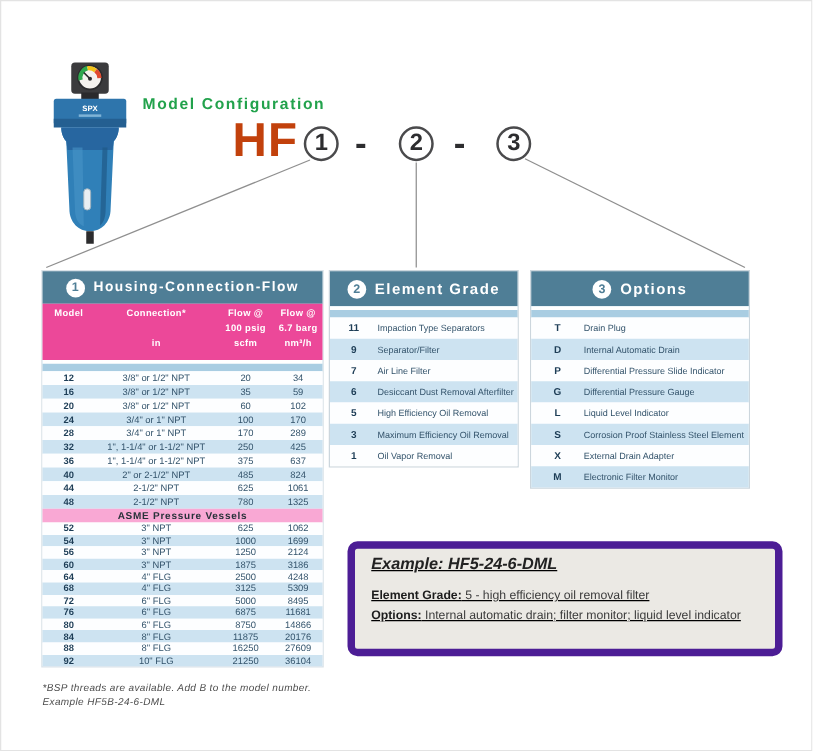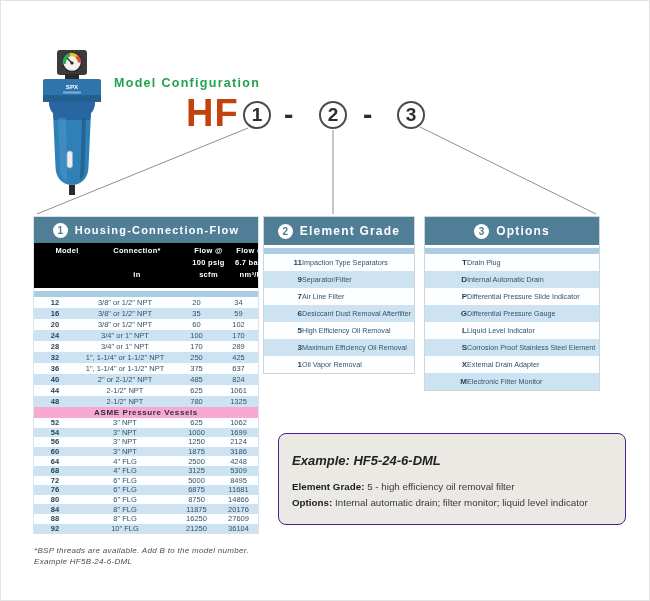--- a/index.html
+++ b/index.html
@@ -37,59 +37,59 @@
     width:15px;height:15px;border-radius:50%;background:#ffffff;color:#4f7e96;
     font-size:10px;font-weight:bold;display:flex;align-items:center;justify-content:center;flex:0 0 auto;
   }
   .hdr-title{font-weight:bold;letter-spacing:1.2px;}
   .band{height:6px;background:#a9cde2;border-top:3px solid #fff;}
 
   
   .t1{left:33px;top:216px;width:226px;border:1px solid #d9e2e8;}
   .t1 .tbl-header{height:26px;font-size:11px;}
   .t1-cols{
-    background:#000000;display:grid;grid-template-columns:42px 98px 45px 39px;
-    padding:2px 0 7px 12px;color:#fff;
+    background:#ec4899;display:grid;grid-template-columns:42px 98px 45px 39px;
+    padding:2px 0 7px 0;color:#fff;
   }
   .t1-col{display:flex;flex-direction:column;text-align:center;}
   .t1-col span{font-size:7.5px;font-weight:bold;line-height:12px;height:12px;letter-spacing:0.3px;}
   .t1row{display:grid;grid-template-columns:42px 98px 45px 39px;align-items:center;height:11px;}
   .t1row .c{font-size:7.5px;text-align:center;color:#33536b;white-space:nowrap;}
   .t1row .c0{font-weight:bold;color:#1d3d56;}
   .t1-group .t1row:nth-child(even){background:#cde3f1;}
   .t1-group .t1row:nth-child(odd){background:#fdfeff;}
   .t1row-sm{height:9.6px;}
   .asme{
     height:11px;background:#f9a8d4;display:flex;align-items:center;justify-content:center;
     font-size:8px;font-weight:bold;color:#28323a;letter-spacing:0.6px;
   }
 
   
   .t23{border:1px solid #ccd6dd;}
   .t23 .tbl-header{height:28px;font-size:12px;}
   .t23row{display:grid;align-items:center;height:17px;}
   .t23 .t23row:nth-child(even){background:#cde3f1;}
   .t23 .t23row:nth-child(odd){background:#fdfeff;}
-  .t23row .code{font-size:8px;font-weight:bold;color:#1d3d56;text-align:right;}
+  .t23row .code{font-size:8px;font-weight:bold;color:#1d3d56;text-align:center;}
   .t23row .label{font-size:7.2px;color:#33536b;white-space:nowrap;}
   .t2{left:263px;top:216px;width:152px;}
   .t2 .t23row{grid-template-columns:38px 1fr;}
   .t3{left:424px;top:216px;width:176px;}
   .t3 .t23row{grid-template-columns:42px 1fr;}
 
   
   .footnote{
     position:absolute;left:34px;top:546px;font-size:8px;font-style:italic;
     color:#4d4d4d;line-height:10.5px;letter-spacing:0.3px;
   }
 
   
   .example{
     position:absolute;left:278px;top:433px;width:348px;height:92px;background:#ebe9e4;
-    border:1px solid #4c1d95;border-radius:8px;box-sizing:border-box;padding:19px 13px;
+    border:6px solid #4c1d95;border-radius:8px;box-sizing:border-box;padding:4px 13px;text-decoration:underline;
   }
   .example-title{font-size:13px;font-weight:bold;font-style:italic;color:#222;margin-bottom:11px;}
   .example-line{font-size:9.8px;color:#3a3a3a;line-height:15.5px;white-space:nowrap;}
   .example-line b{color:#1c1c1c;}
 </style>
 </head>
 <body>
 
 <div class="canvas">
 

